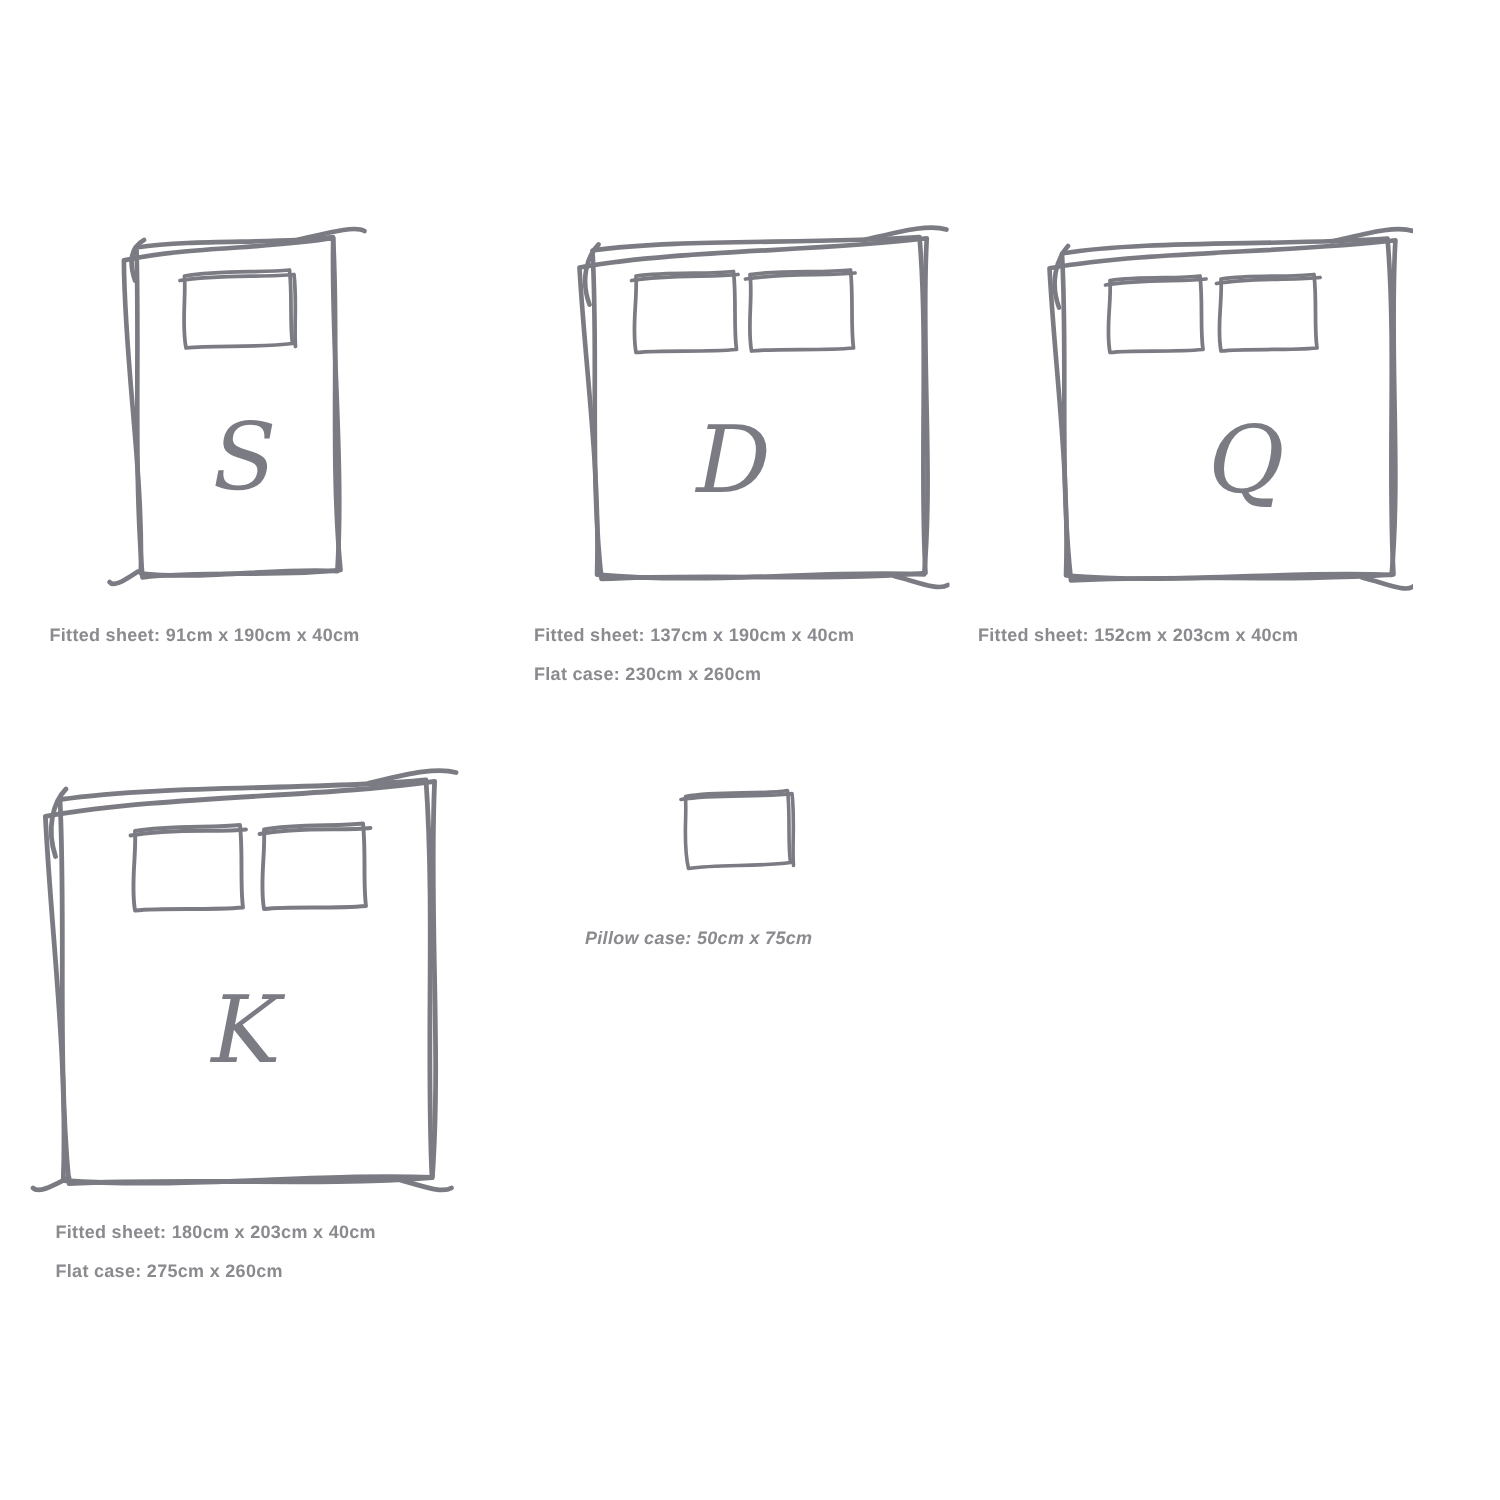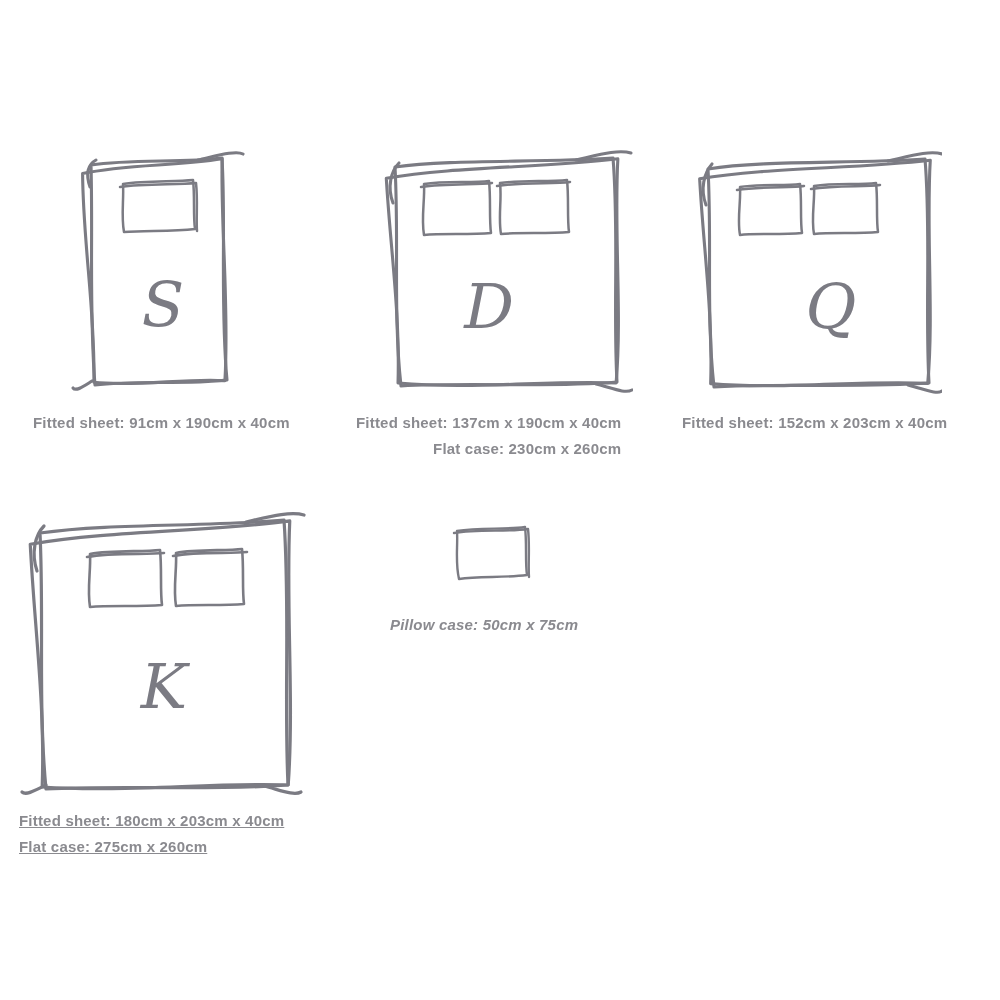--- a/index.html
+++ b/index.html
@@ -28,21 +28,21 @@
   }
   .bed-letter {
     fill: currentColor;
     font-family: "DejaVu Serif", serif;
     font-style: italic;
     font-weight: 400;
   }
   .dims {
     position: absolute;
     color: var(--text);
-    font-size: 15px;
+    font-size: 12px;
     font-weight: 600;
     line-height: 26px;
     letter-spacing: 0.2px;
     white-space: nowrap;
   }
 </style>
 </head>
 <body>
 
 <div class="canvas">
@@ -118,31 +118,31 @@
     <g class="sketch" stroke-width="2.4">
       <path d="M 9,11 C 31,7 58,10 77,7 C 79,23 77,42 79,55 C 56,58 31,56 11,59 C 7,42 10,26 9,11 Z"></path>
       <path d="M 6,13 C 30,9 60,12 80,9 C 82,26 80,44 81,57"></path>
     </g>
   </svg>
 
   <div class="dims" style="left:33px; top:410px;">
     <div>Fitted sheet: 91cm x 190cm x 40cm</div>
   </div>
 
-  <div class="dims" style="left:356px; top:410px;text-align:right;">
+  <div class="dims" style="left:356px; top:410px;">
     <div>Fitted sheet: 137cm x 190cm x 40cm</div>
     <div>Flat case: 230cm x 260cm</div>
   </div>
 
-  <div class="dims" style="left:682px; top:410px;">
+  <div class="dims" style="left:652px; top:410px;">
     <div>Fitted sheet: 152cm x 203cm x 40cm</div>
   </div>
 
   <div class="dims" style="left:390px; top:612px;font-style:italic;">
     <div>Pillow case: 50cm x 75cm</div>
   </div>
 
-  <div class="dims" style="left:19px; top:808px;text-decoration:underline;">
+  <div class="dims" style="left:37px; top:808px;">
     <div>Fitted sheet: 180cm x 203cm x 40cm</div>
     <div>Flat case: 275cm x 260cm</div>
   </div>
 
 </div>
 
 </body></html>

